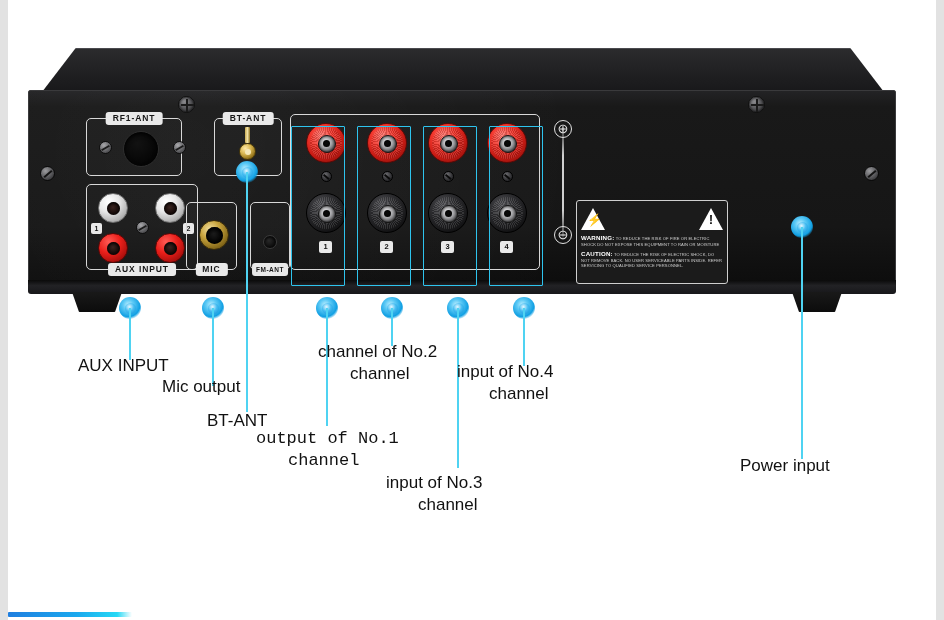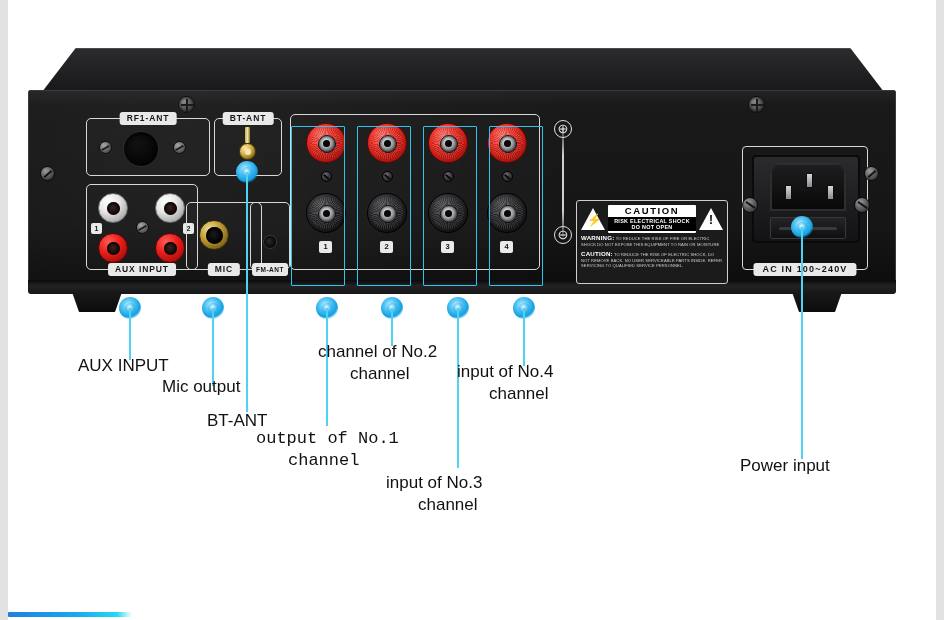--- a/index.html
+++ b/index.html
@@ -523,21 +523,21 @@
 
     <div id="amp-top-lid"></div>
     <div id="amp-body"></div>
     <div id="amp-base-rail"></div>
     <div class="amp-foot" id="foot-left"></div>
     <div class="amp-foot" id="foot-right"></div>
 
     <div class="lid-screw" id="lid-screw-left"></div>
     <div class="lid-screw" id="lid-screw-right"></div>
 
-    <div class="plate" id="plate-rf1" style="left:58px; top:70px; width:124px; height:58px;padding-left:40px;">
+    <div class="plate" id="plate-rf1" style="left:58px; top:70px; width:96px; height:58px;padding-left:40px;">
       <span class="plate-label top">RF1-ANT</span>
       <div class="ant-hole" style="left:36px; top:12px; width:36px; height:36px;"></div>
       <div class="flat-screw" style="left:12px; top:22px;"></div>
       <div class="flat-screw" style="left:86px; top:22px;"></div>
     </div>
 
     <div class="plate" id="plate-aux" style="left:58px; top:136px; width:112px; height:86px;">
       <span class="plate-label bottom">AUX INPUT</span>
       <div class="rca rca-white" style="left:11px; top:8px;"></div>
       <div class="rca rca-white" style="left:68px; top:8px;"></div>
@@ -547,21 +547,21 @@
       <div class="rca-num" style="left:4px;  top:38px;">1</div>
       <div class="rca-num" style="left:96px; top:38px;">2</div>
     </div>
 
     <div class="plate" id="plate-bt" style="left:186px; top:70px; width:68px; height:58px;">
       <span class="plate-label top">BT-ANT</span>
       <div id="bt-sma-pin" style="left:30px; top:8px;"></div>
       <div id="bt-sma" style="left:24px; top:24px;"></div>
     </div>
 
-    <div class="plate" id="plate-mic" style="left:158px; top:154px; width:76px; height:68px;">
+    <div class="plate" id="plate-mic" style="left:158px; top:154px; width:51px; height:68px;">
       <span class="plate-label bottom">MIC</span>
       <div id="mic-jack" style="left:12px; top:17px;"></div>
     </div>
 
     <div class="plate" id="plate-fm" style="left:222px; top:154px; width:40px; height:68px;">
       <span class="plate-label bottom" style="font-size:6.5px; letter-spacing:.5px; padding:1px 4px;">FM-ANT</span>
       <div id="fm-hole" style="left:12px; top:32px;"></div>
     </div>
 
     <div class="plate" id="plate-output" style="left:262px; top:66px; width:250px; height:156px;">
@@ -609,52 +609,35 @@
     <div id="polarity-rail">
       <span class="polarity-sym" id="pol-plus">⊕</span>
       <span class="polarity-sym" id="pol-minus">⊖</span>
     </div>
 
 
     <div id="caution-plate">
       <div id="caution-head">
         <div class="tri-warn">
           <span>⚡</span>
-        </div>
-        <div id="caution-title-box">
-          <span id="caution-word">CAUTION</span>
-          <span id="caution-sub">RISK ELECTRICAL SHOCK DO NOT OPEN</span>
         </div>
         <div class="tri-warn">
           <span>!</span>
         </div>
       </div>
       <p class="caution-para">
         <b>WARNING:</b>
         <span>TO REDUCE THE RISK OF FIRE OR ELECTRIC SHOCK DO NOT EXPOSE THIS EQUIPMENT TO RAIN OR MOISTURE</span>
       </p>
       <p class="caution-para">
         <b>CAUTION:</b>
         <span>TO REDUCE THE RISK OF ELECTRIC SHOCK, DO NOT REMOVE BACK. NO USER SERVICEABLE PARTS INSIDE. REFER SERVICING TO QUALIFIED SERVICE PERSONNEL.</span>
       </p>
     </div>
 
-    <div id="ac-plate">
-      <span class="plate-label bottom" style="letter-spacing:1.2px; font-size:9px; padding:1px 9px;">AC IN   100~240V</span>
-      <div id="ac-inlet-body">
-        <div id="ac-inlet-face">
-          <div class="ac-pin" style="left:13px; top:20px;"></div>
-          <div class="ac-pin" style="left:34px; top:8px;"></div>
-          <div class="ac-pin" style="left:55px; top:20px;"></div>
-        </div>
-        <div id="ac-fuse-drawer"></div>
-      </div>
-      <div class="ac-screw" style="left:-1px; top:50px;"></div>
-      <div class="ac-screw" style="left:111px; top:50px;"></div>
-    </div>
 
     <div class="panel-screw" style="left:836px; top:118px;"></div>
     <div class="panel-screw" style="left:12px;  top:118px;"></div>
   </div>
 
   <div id="annotations">
 
     <div class="hl-box" style="left:291px; top:126px; width:54px; height:160px;"></div>
     <div class="hl-box" style="left:357px; top:126px; width:54px; height:160px;"></div>
     <div class="hl-box" style="left:423px; top:126px; width:54px; height:160px;"></div>

